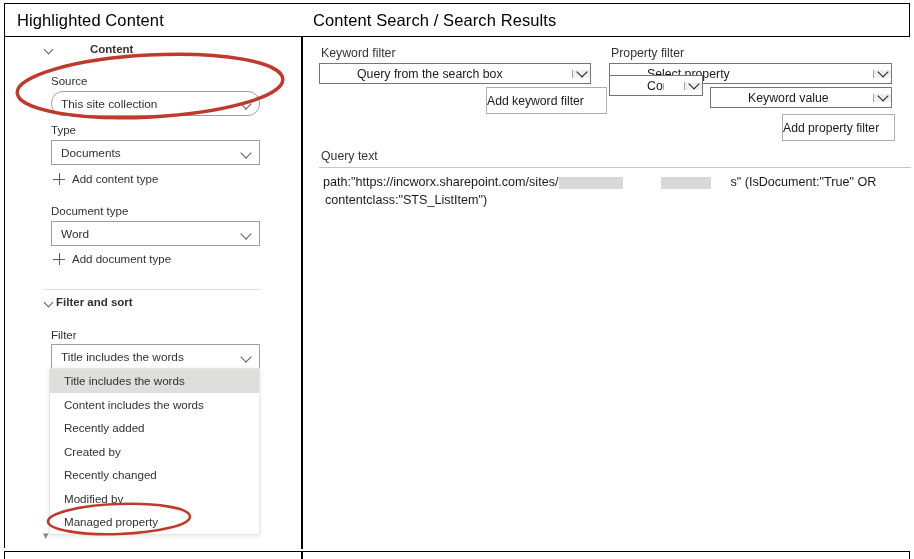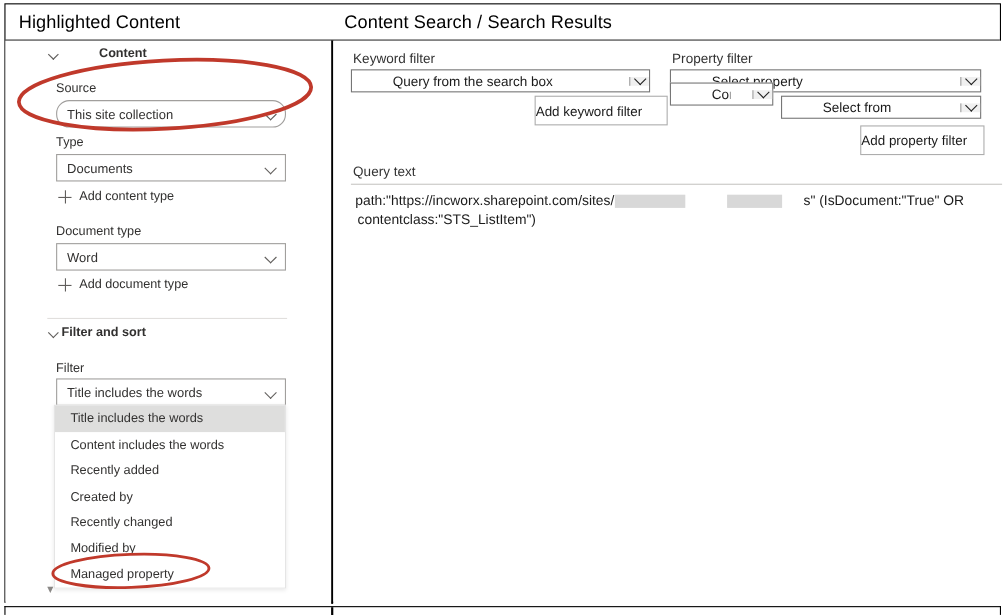--- a/index.html
+++ b/index.html
@@ -406,21 +406,21 @@
     </div>
 
     <div class="wselect" style="left:306px; top:38px; width:94px;gap:20px;">
       <span class="wv">Contains</span>
       <span class="warrow">
           <i></i>
         </span>
     </div>
 
     <div class="wselect" style="left:407px; top:50px; width:182px;">
-      <span class="wv">Select from</span>
+      <span class="wv">Keyword value</span>
       <span class="warrow">
           <i></i>
         </span>
     </div>
 
     <div class="wbtn" style="left:479px; top:77px; width:113px; height:27px;">
       <span>Add property filter</span>
     </div>
 
     <div class="r-label" style="left:18px; top:112px;">Query text</div>

